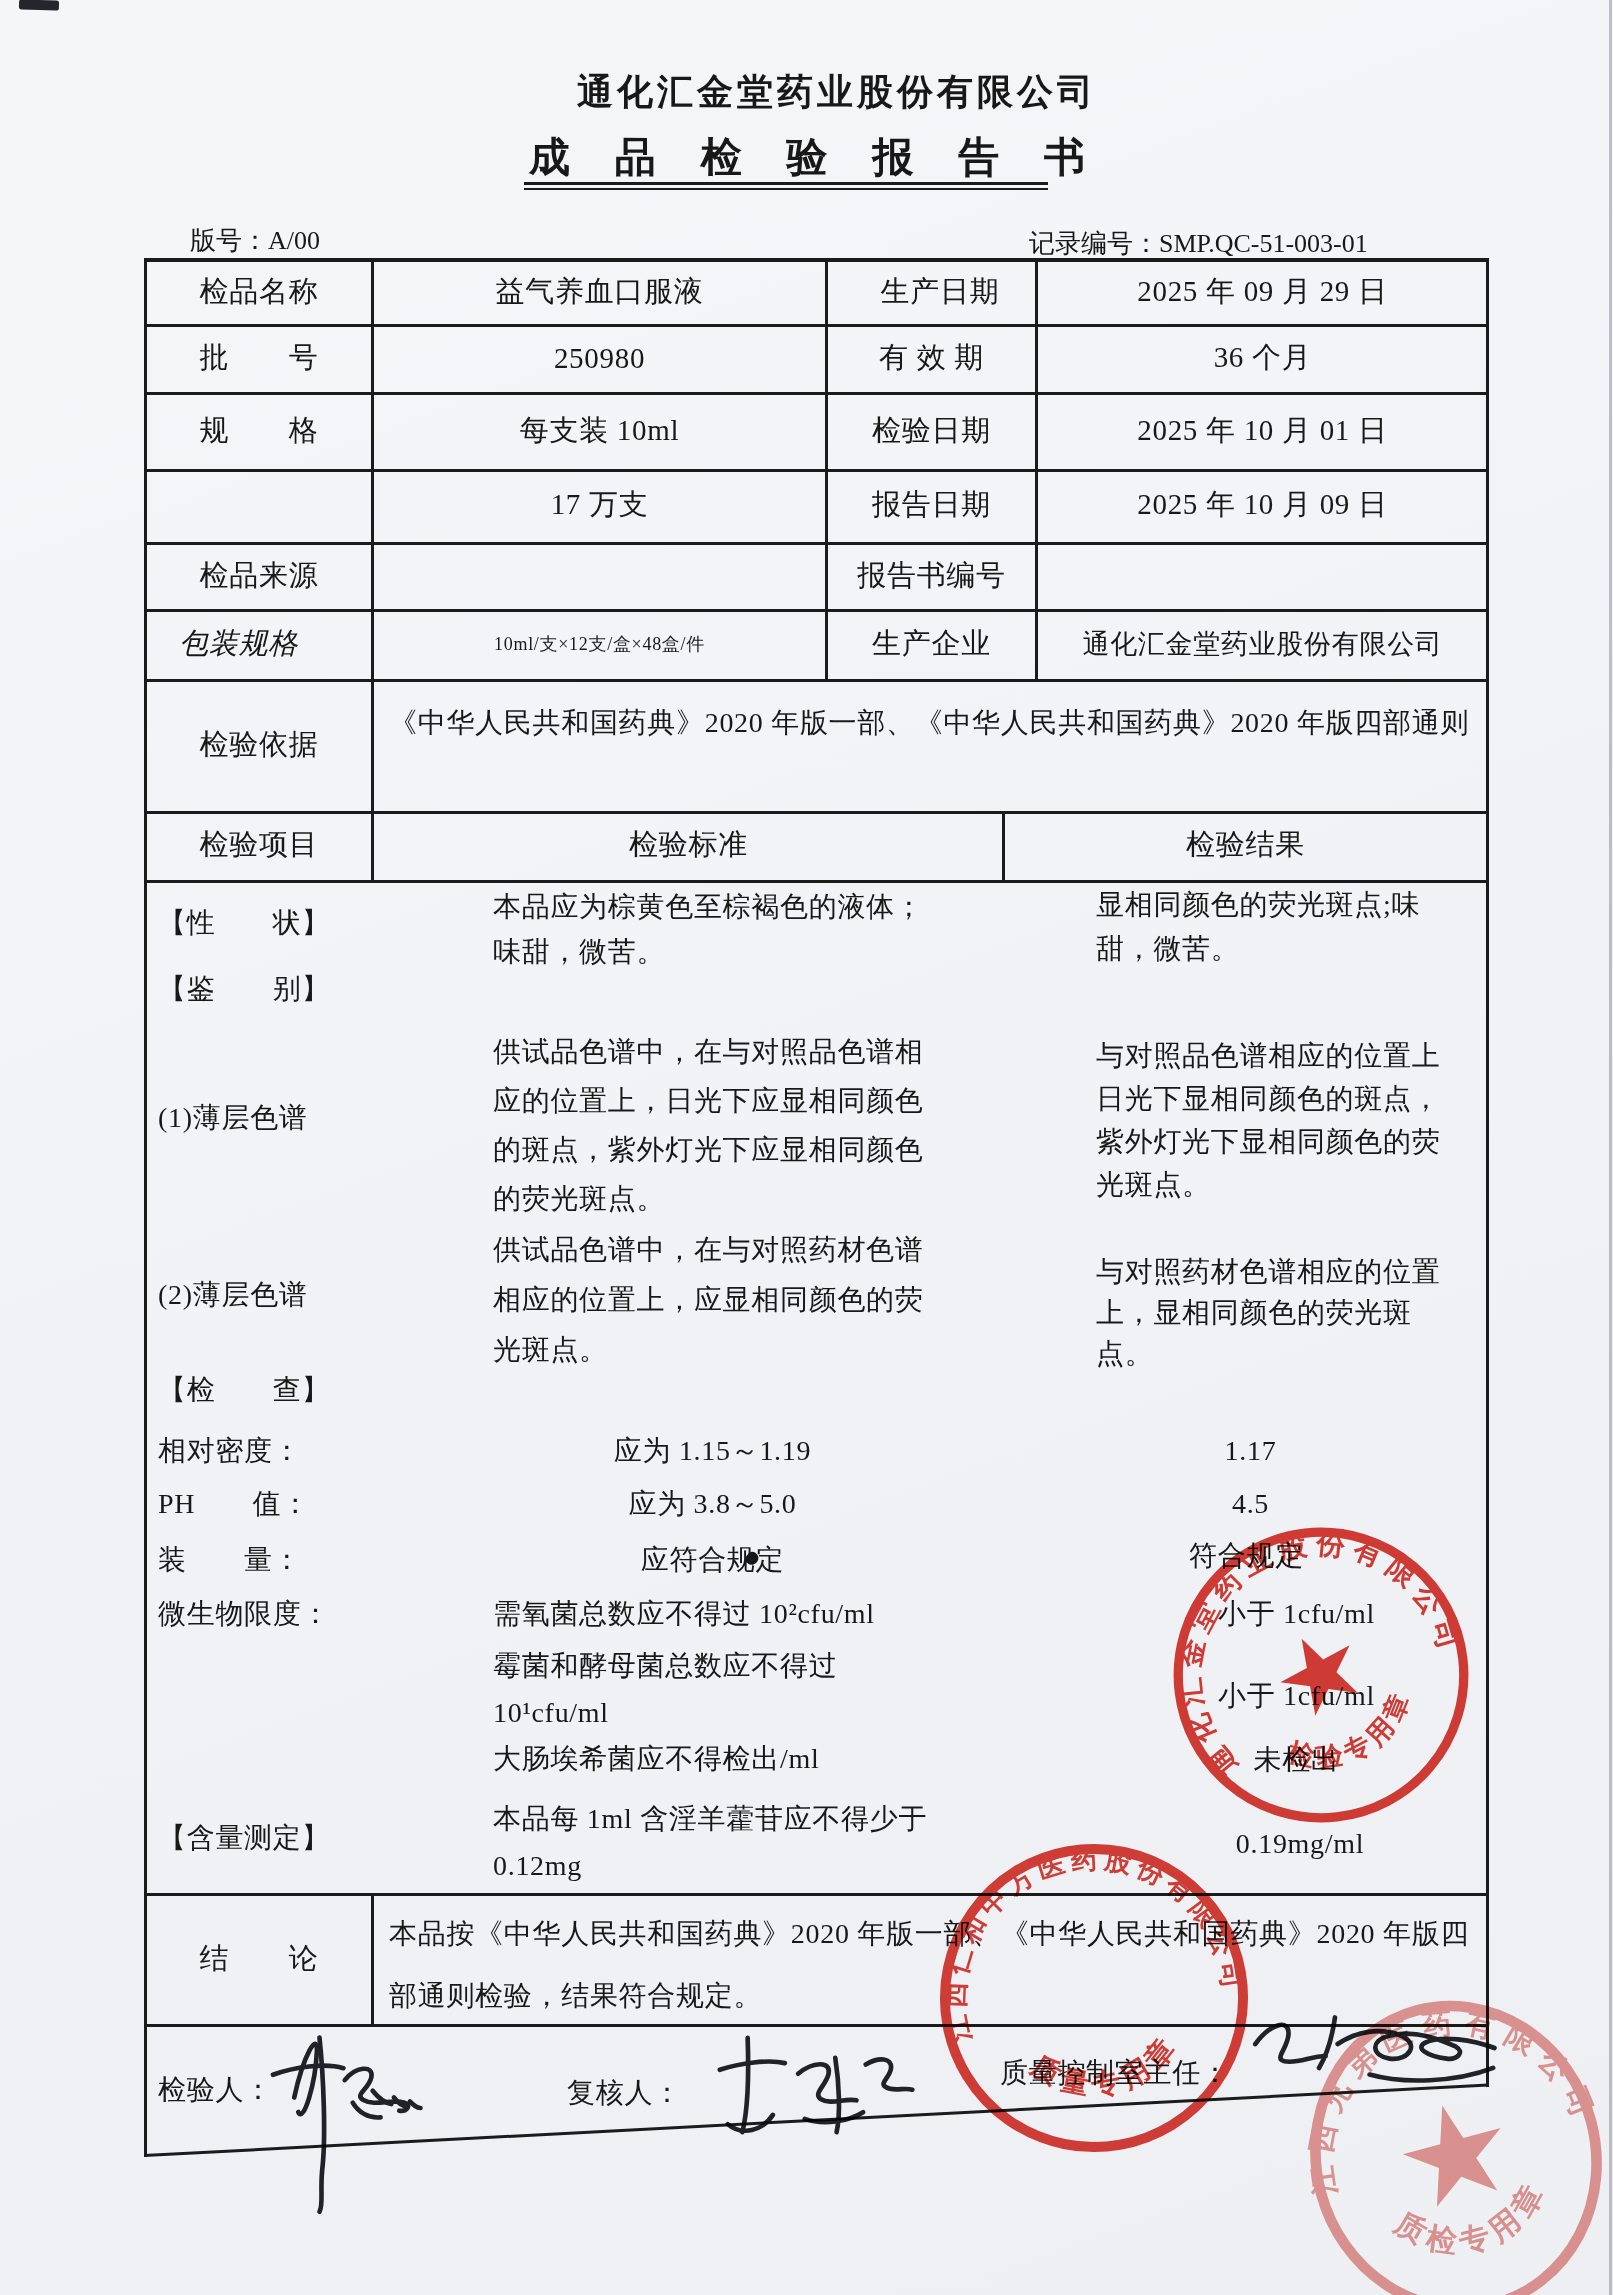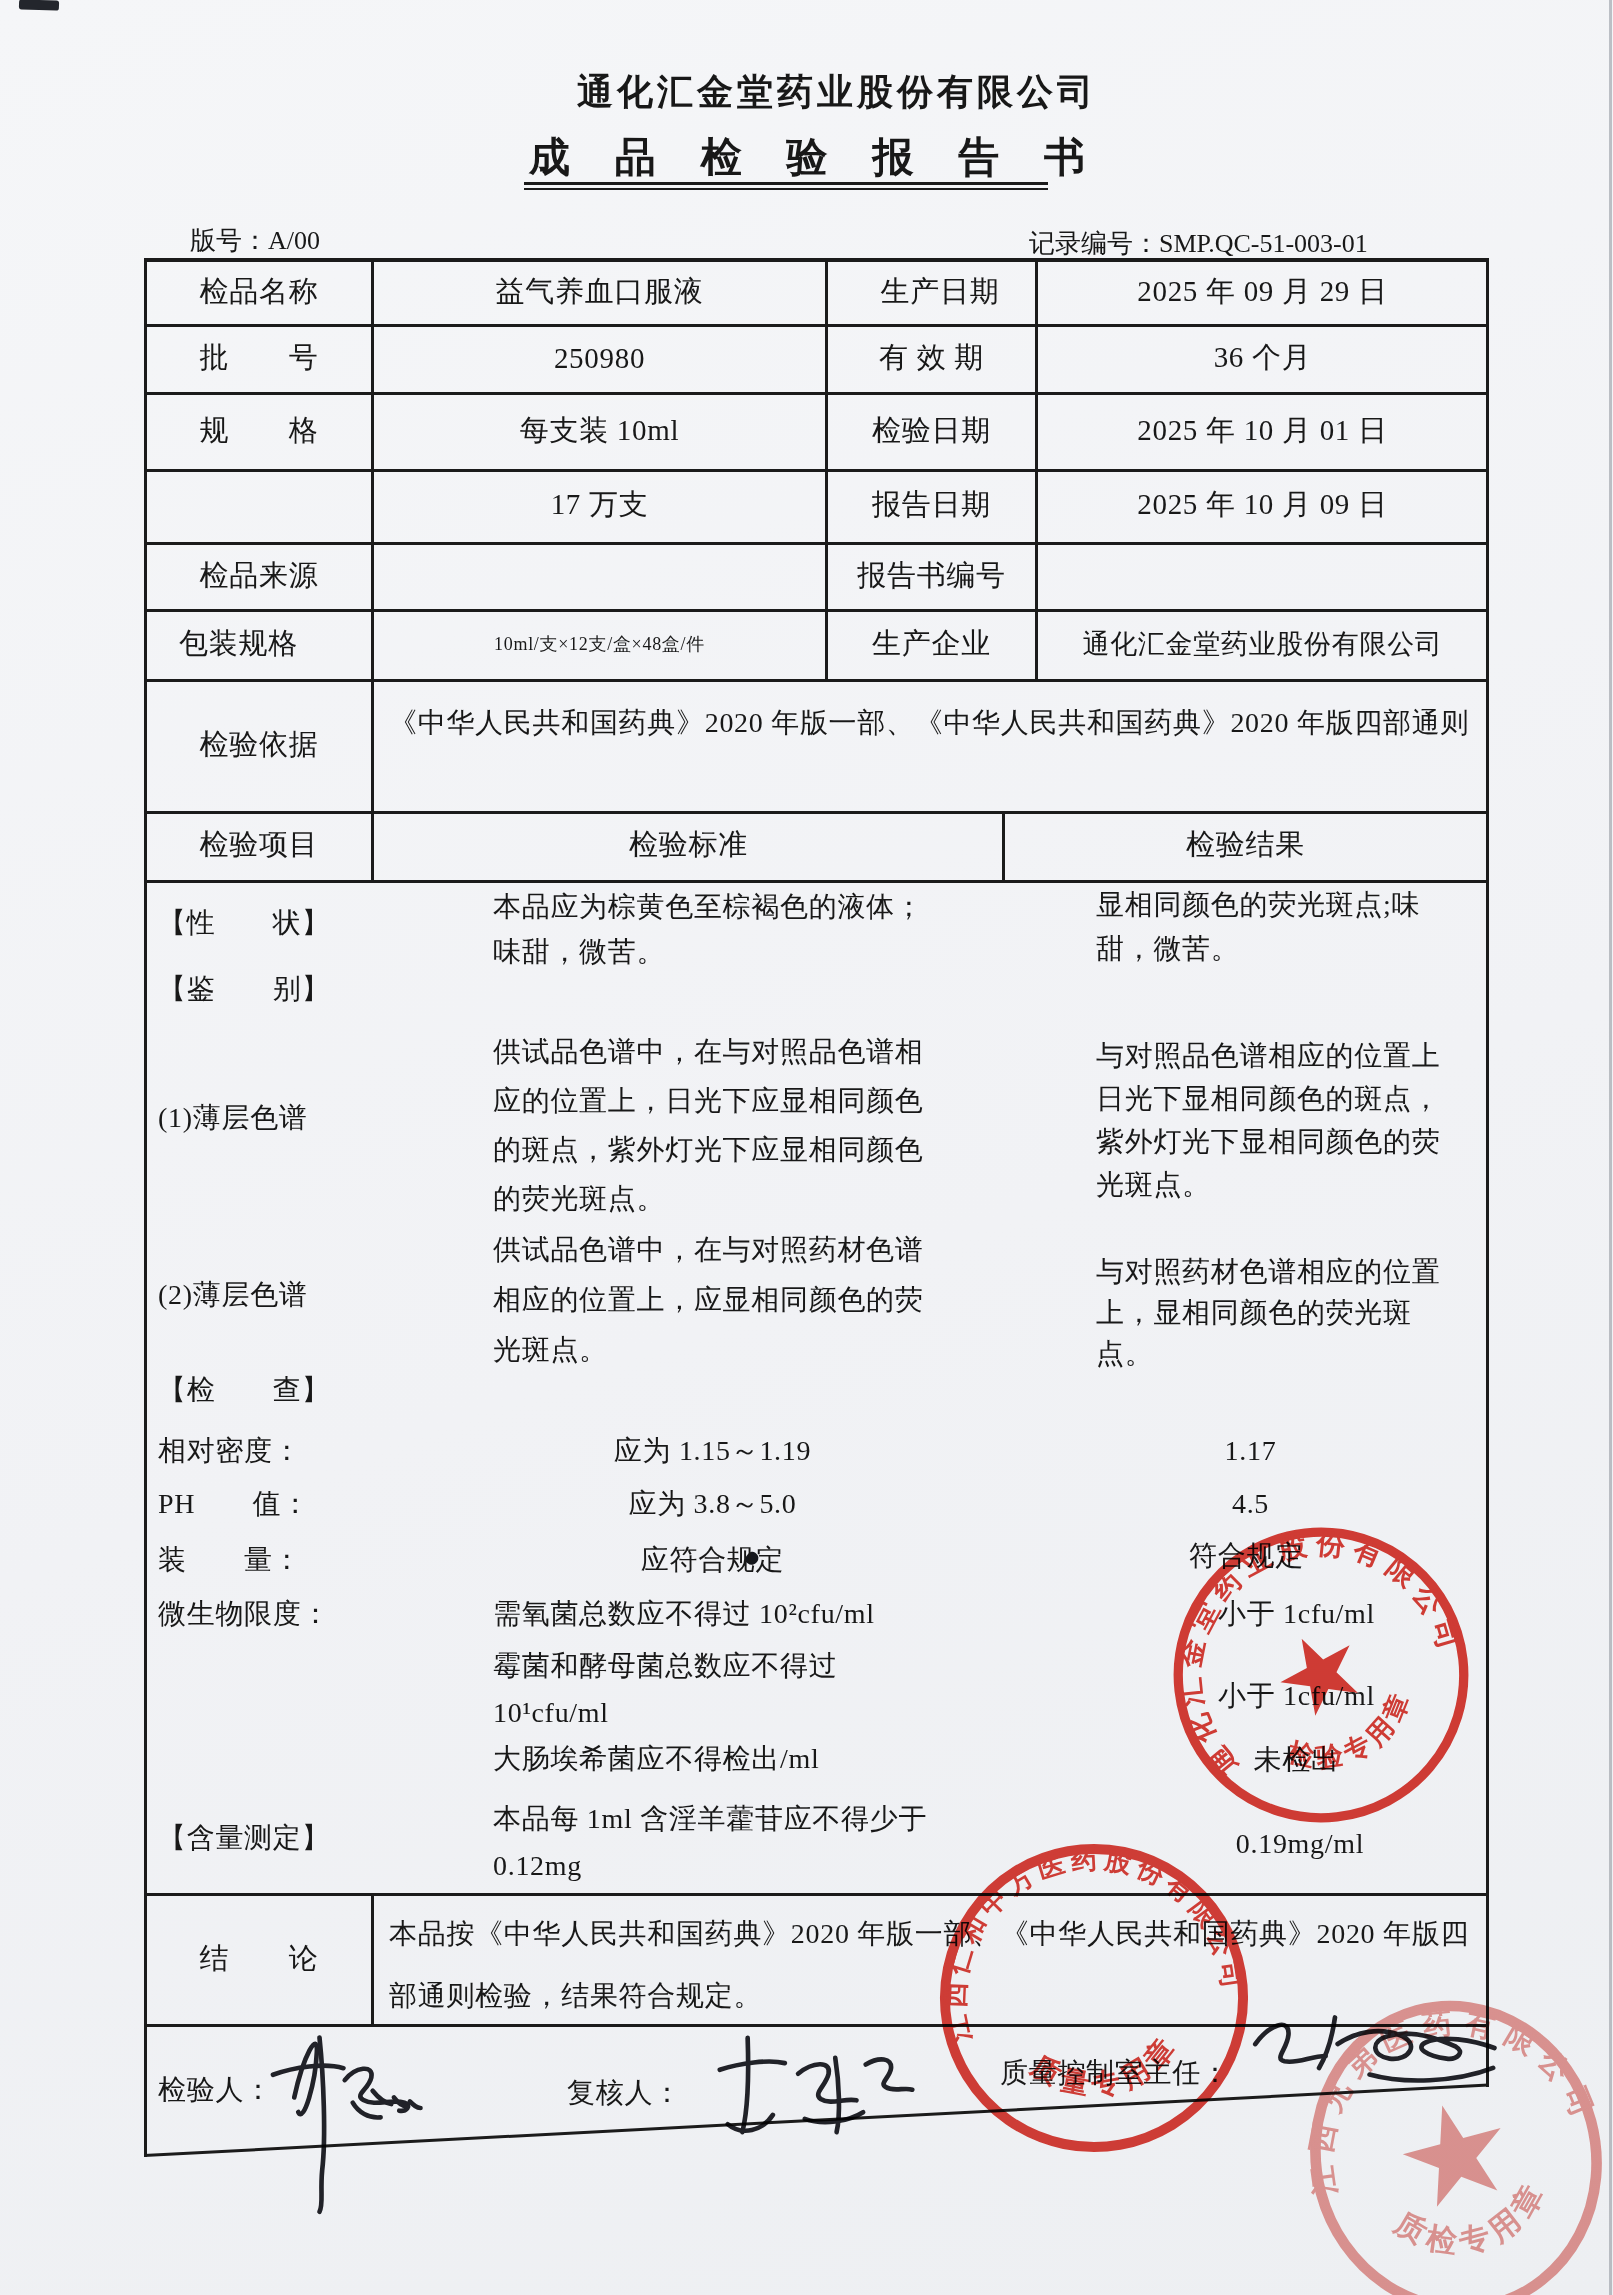--- a/index.html
+++ b/index.html
@@ -74,21 +74,21 @@
   <div class="cell" style="left:828px;top:392px;width:207px;height:77px;">检验日期</div>
   <div class="cell" style="left:1038px;top:392px;width:449px;height:77px;">2025 年 10 月 01 日</div>
 
   <div class="cell" style="left:374px;top:469px;width:451px;height:72px;">17 万支</div>
   <div class="cell" style="left:828px;top:469px;width:207px;height:72px;">报告日期</div>
   <div class="cell" style="left:1038px;top:469px;width:449px;height:72px;">2025 年 10 月 09 日</div>
 
   <div class="cell" style="left:147px;top:542px;width:224px;height:67px;">检品来源</div>
   <div class="cell" style="left:828px;top:542px;width:207px;height:67px;">报告书编号</div>
 
-  <div class="cell" style="left:147px;top:609px;width:183px;height:70px;">包装规格</div>
+  <div class="cell" style="left:147px;top:609px;width:183px;height:70px;font-style:italic;">包装规格</div>
   <div class="cell" style="left:374px;top:609px;width:451px;height:70px;font-size:18px;">10ml/支×12支/盒×48盒/件</div>
   <div class="cell" style="left:828px;top:609px;width:207px;height:70px;">生产企业</div>
   <div class="cell" style="left:1038px;top:609px;width:449px;height:70px;font-size:27px;">通化汇金堂药业股份有限公司</div>
 
   <div class="cell" style="left:147px;top:679px;width:224px;height:132px;">检验依据</div>
   <div class="para" style="left:389px;top:691px;width:1090px;line-height:63px;white-space:normal;">《中华人民共和国药典》2020 年版一部、《中华人民共和国药典》2020 年版四部通则</div>
 
   <div class="cell" style="left:147px;top:811px;width:224px;height:68px;">检验项目</div>
   <div class="cell" style="left:374px;top:811px;width:629px;height:68px;">检验标准</div>
   <div class="cell" style="left:1005px;top:811px;width:481px;height:68px;">检验结果</div>

